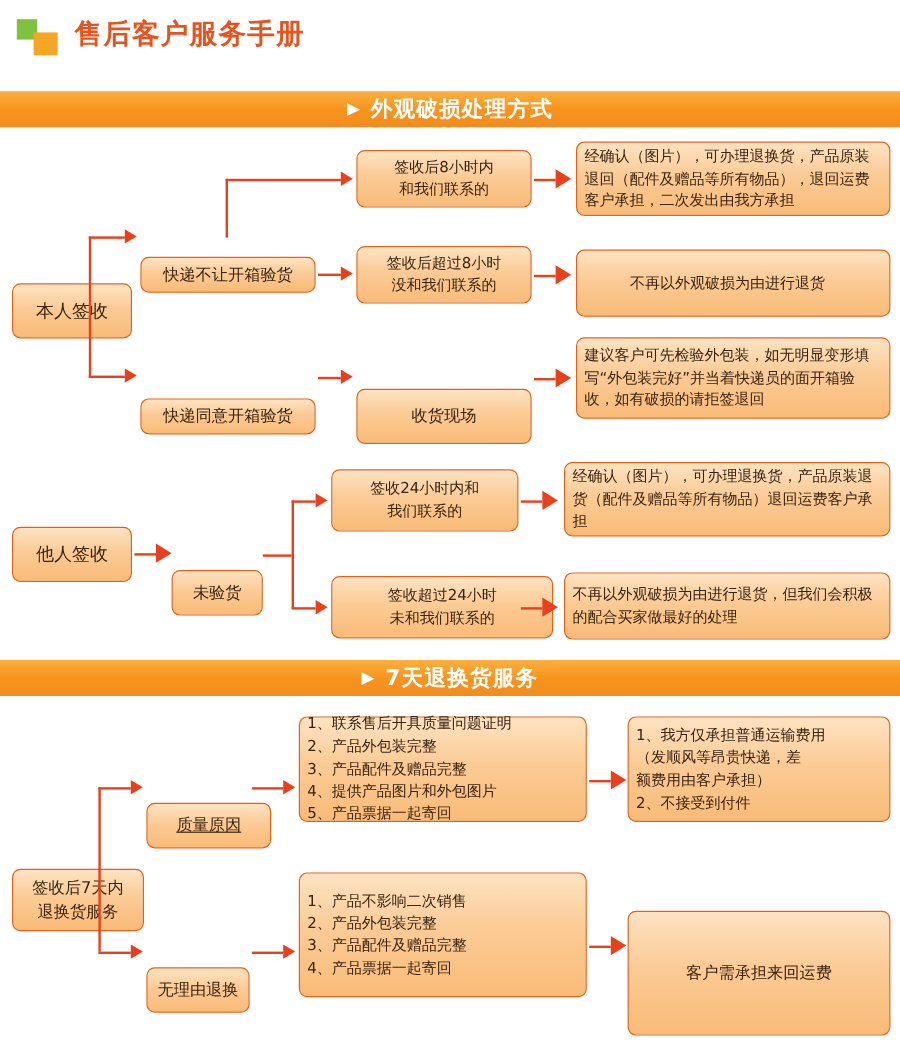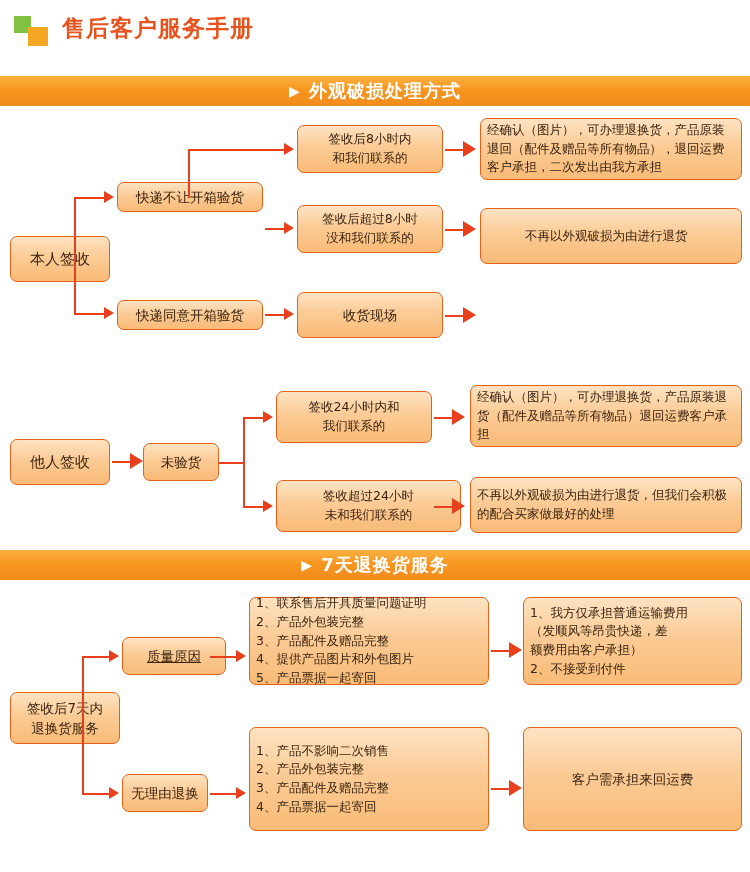--- a/index.html
+++ b/index.html
@@ -98,20 +98,21 @@
   .box.left-align {
     justify-content: flex-start;
     text-align: left;
   }
   .box.big {
     font-size: 15px;
     align-items: center;
   }
   .box.mid {
     font-size: 13.5px;
+    margin-top: 32px;
   }
   .box .inner {
     width: 100%;
     white-space: pre-line;
   }
 
   
   .ln {
     position: absolute;
     background: #e8401c;
@@ -179,20 +180,23 @@
   </div>
 
   <div class="box left-align" style="left:480px; top:118px; width:262px; height:62px;">
     <span class="inner">经确认（图片），可办理退换货，产品原装退回（配件及赠品等所有物品），退回运费客户承担，二次发出由我方承担</span>
   </div>
 
   <div class="box left-align" style="left:480px; top:208px; width:262px; height:56px;padding-left:44px;">
     <span class="inner">不再以外观破损为由进行退货</span>
   </div>
 
+  <div class="box left-align" style="left:480px; top:281px; width:262px; height:68px;">
+    <span class="inner">建议客户可先检验外包装，如无明显变形填写“外包装完好”并当着快递员的面开箱验收，如有破损的请拒签退回</span>
+  </div>
 
   <div class="ln v" style="left:74px; top:197px; height:118px;"></div>
   <div class="ln h" style="left:74px; top:197px; width:30px;"></div>
   <div class="ln h" style="left:74px; top:313px; width:30px;"></div>
   <div class="arrowhead" style="left:104px; top:191px;"></div>
   <div class="arrowhead" style="left:104px; top:307px;"></div>
 
   <div class="ln v" style="left:188px; top:149px; height:49px;"></div>
   <div class="ln h" style="left:188px; top:149px; width:96px;"></div>
   <div class="ln h" style="left:265px; top:228px; width:19px;"></div>

